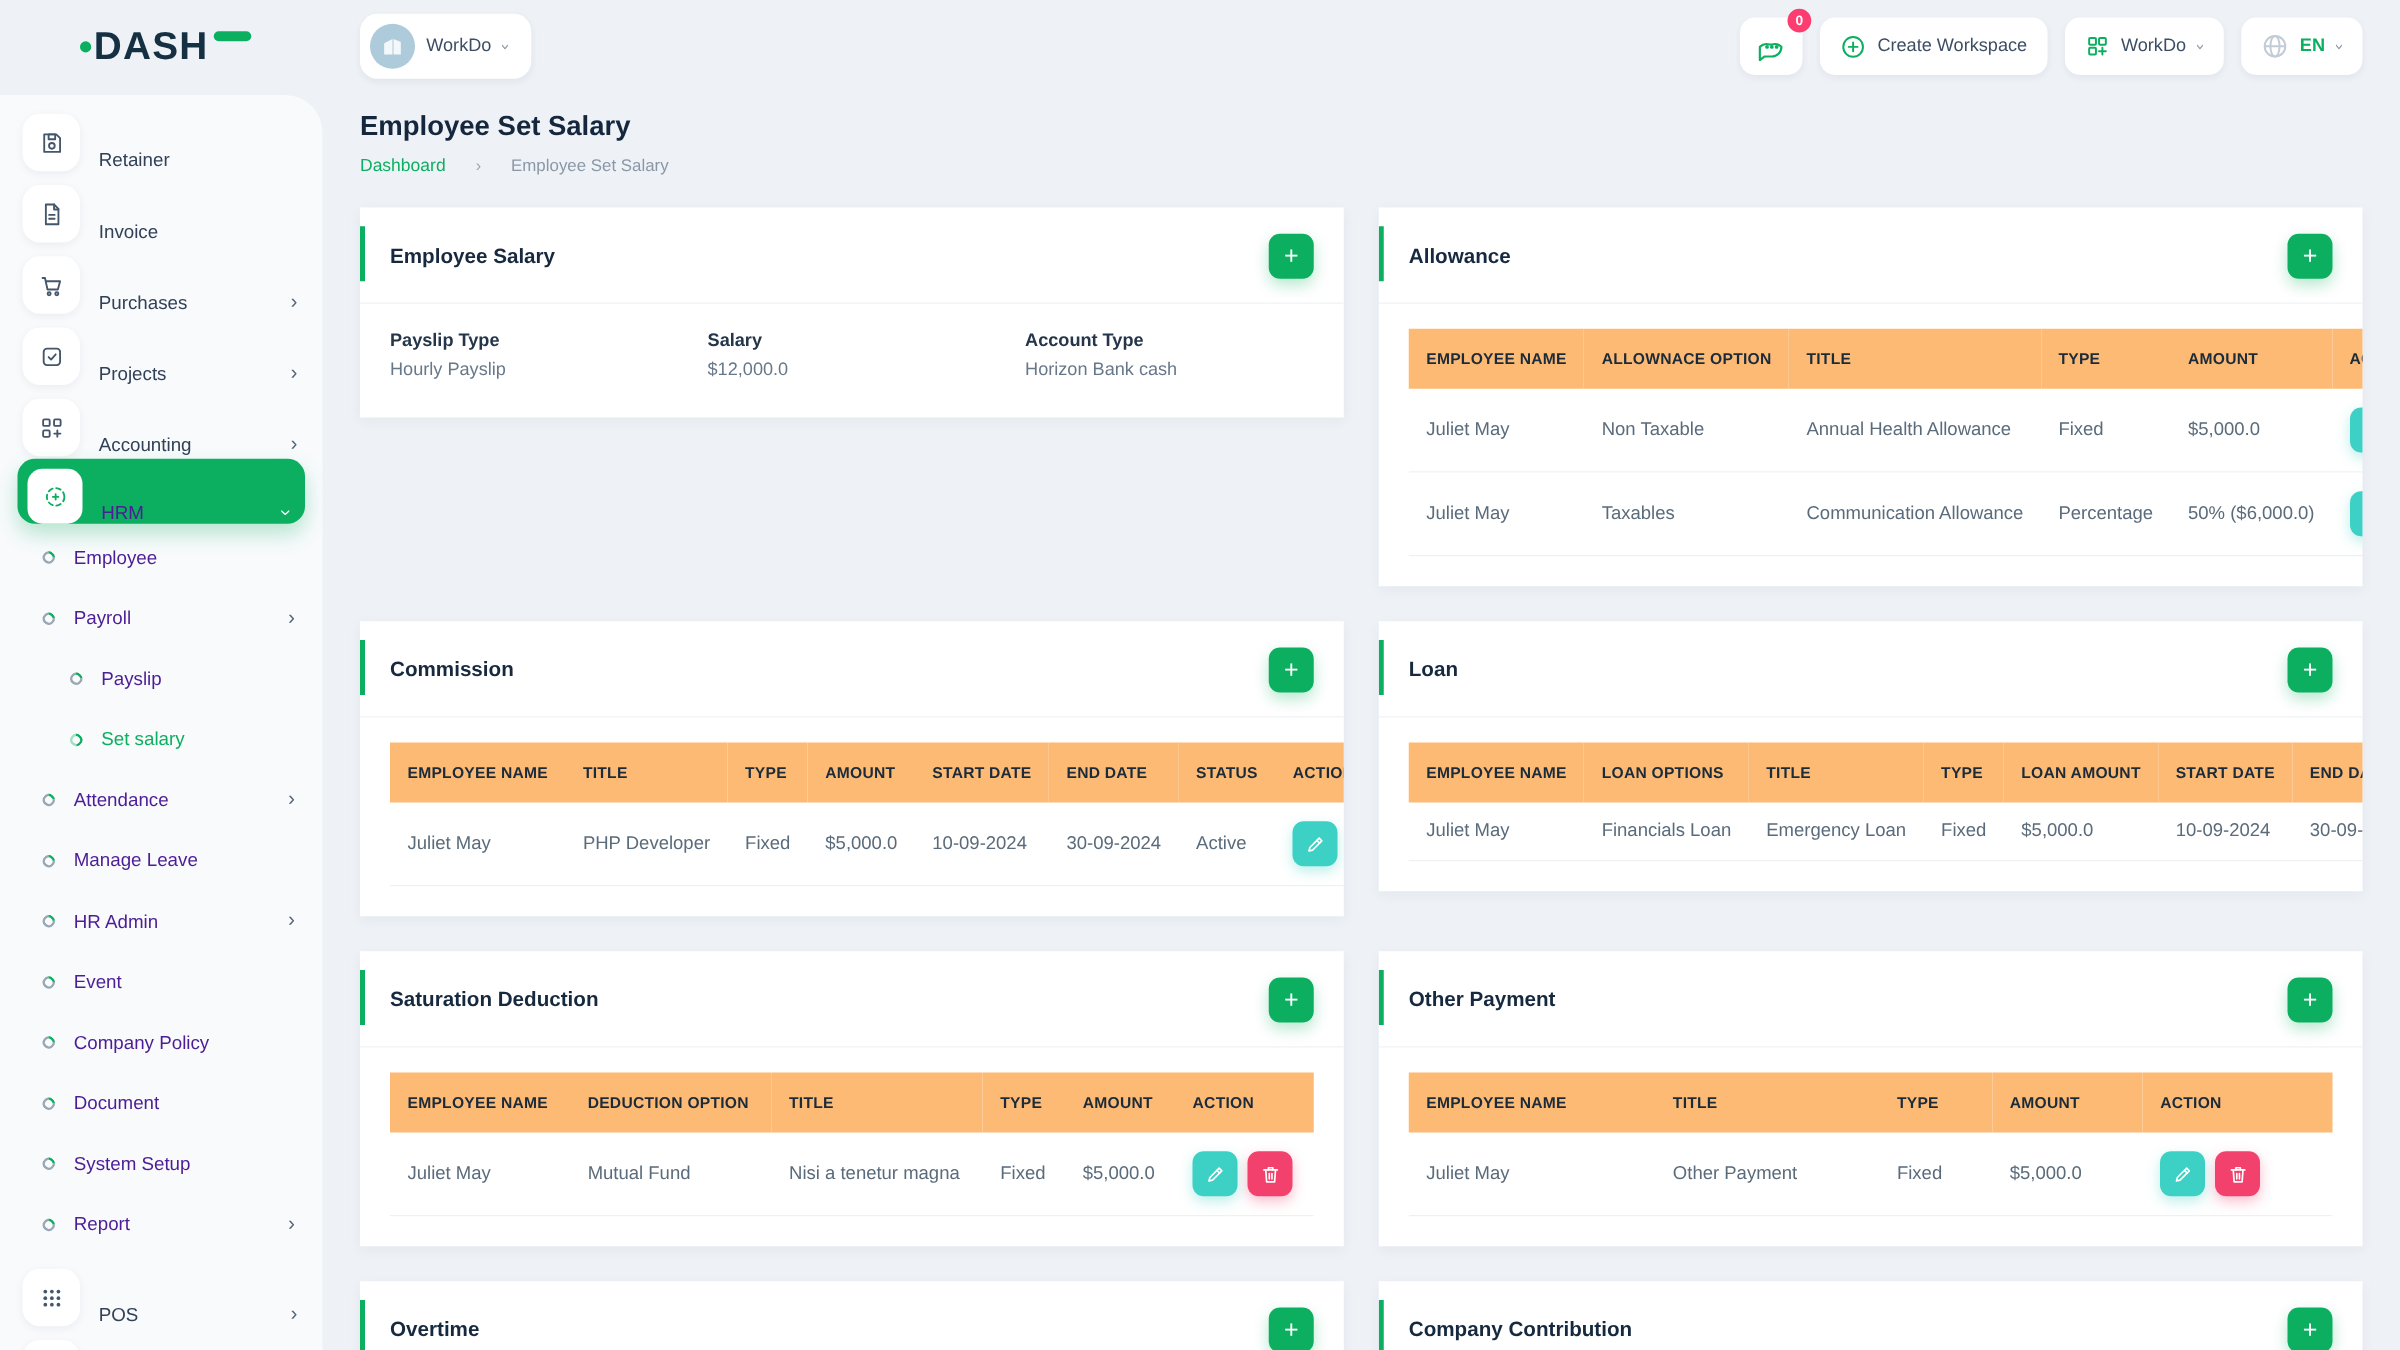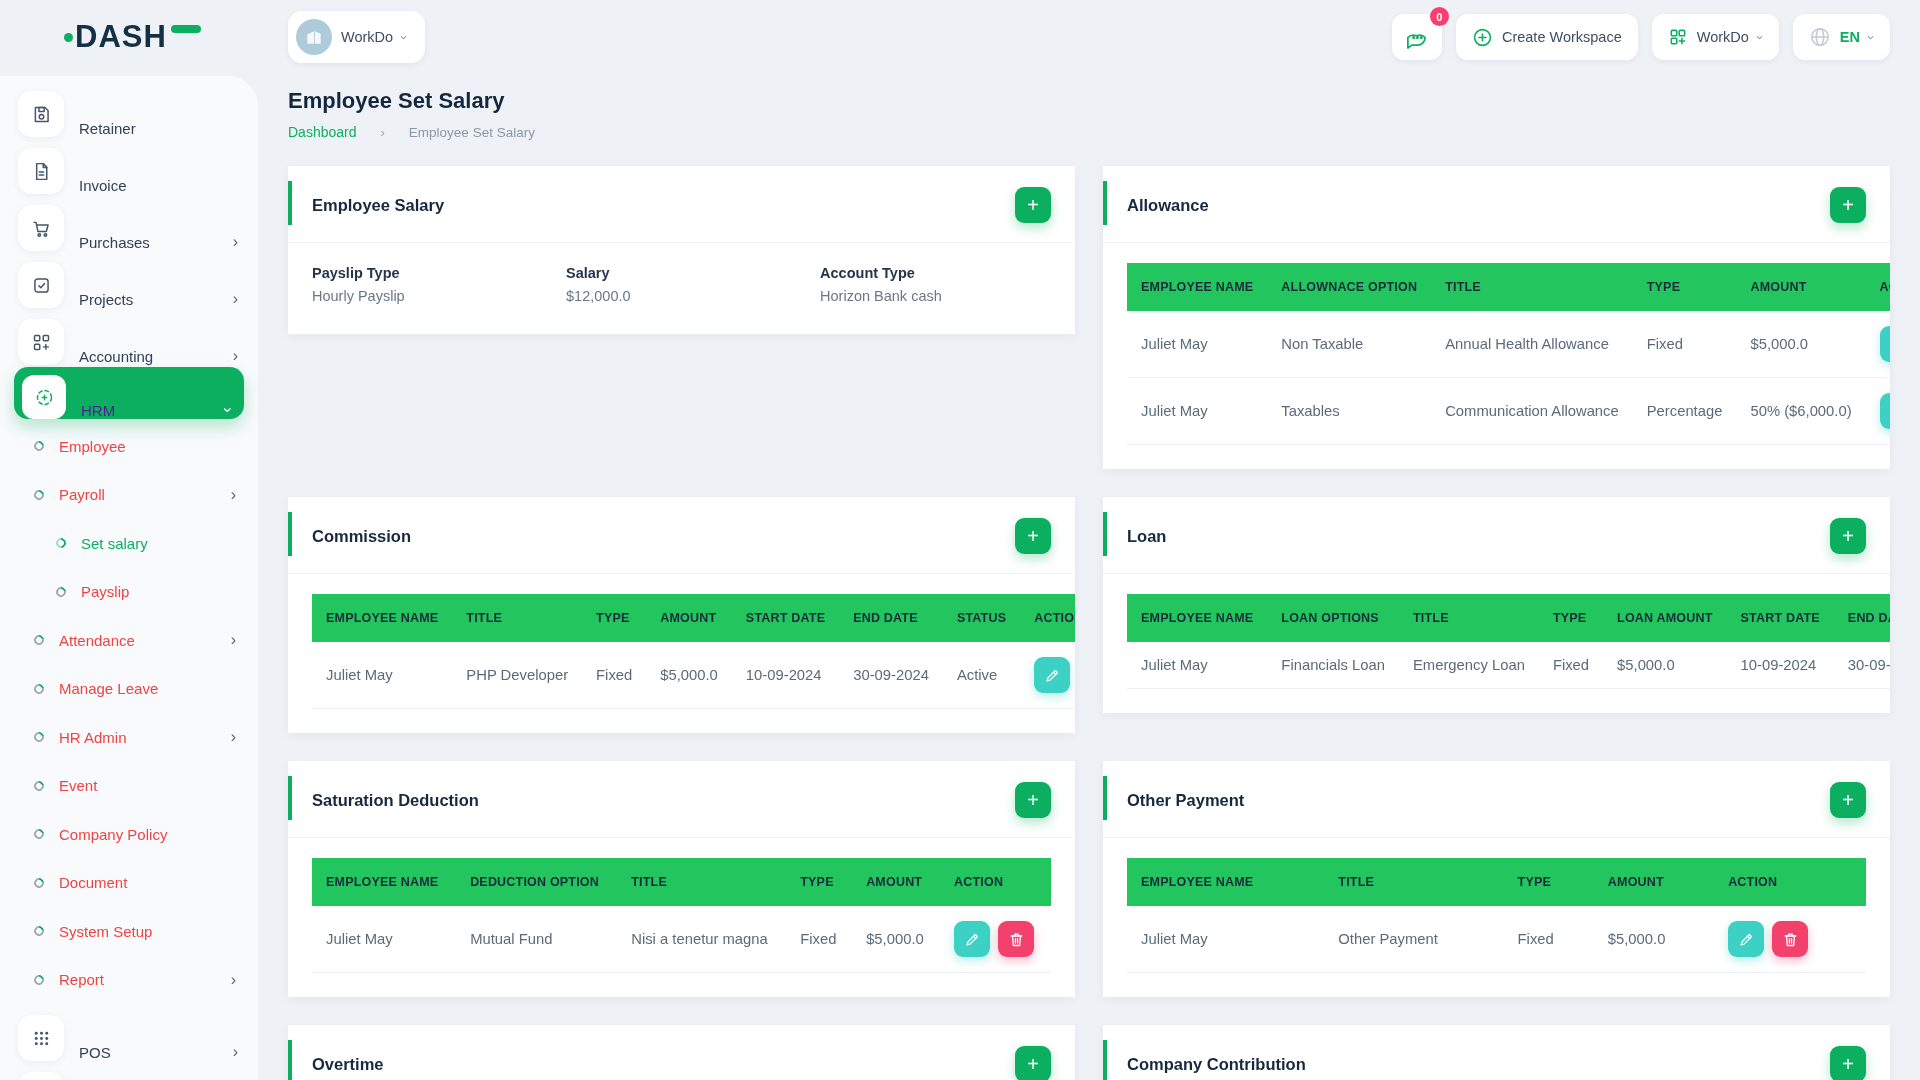--- a/index.html
+++ b/index.html
@@ -42,21 +42,21 @@
             justify-content:center; color:#44566b; }
   .s-label { font-size:15px; color:#324157; font-weight:500; flex:1; white-space:nowrap; }
   .s-chev { color:#55657a; font-size:16px; }
   .s-item.active { background:#0caf60; height:52px; margin:2px 14px 3px 14px; border-radius:14px;
                    padding:0 14px 0 8px; box-shadow:0 8px 16px rgba(12,175,96,.28); }
   .s-item.active .s-tile { width:44px; height:44px; border-radius:12px; color:#0caf60; box-shadow:none; }
   .s-item.active .s-label { color:#4c1d95; font-weight:400; }
   .s-item.active .s-chev { color:#fff; }
 
   .s-sub { height:48.5px; display:flex; align-items:center; gap:15px; padding-right:22px; cursor:pointer; }
-  .s-sub .s-label { font-size:15px; color:#ef4444; font-weight:400; }
+  .s-sub .s-label { font-size:15px; color:#4c1d95; font-weight:400; }
   .s-sub.lvl1 { padding-left:34px; }
   .s-sub.lvl2 { padding-left:56px; }
   .bullet { width:10px; height:10px; flex:none; border-radius:50%;
             border:2px solid #9aa7b5; border-top-color:#0caf60; transform:rotate(40deg); }
   .s-sub.active-sub .s-label { color:#0caf60; }
   .s-sub.active-sub .bullet { border-color:#9fe0c0; border-top-color:#0caf60; border-right-color:#0caf60; }
 
   
   .main { position:absolute; left:258px; top:74px; right:0; padding:14px 30px 0 30px; }
   .page-title { font-size:22px; font-weight:700; color:#14273c; }
@@ -76,21 +76,21 @@
   .add-btn { width:36px; height:36px; border-radius:9px; background:#0caf60; color:#fff; border:none;
              font-size:20px; line-height:1; cursor:pointer; display:flex; align-items:center;
              justify-content:center; box-shadow:0 5px 12px rgba(12,175,96,.3); }
 
   .fields { display:grid; grid-template-columns:1.1fr 1.1fr 1fr; padding:22px 24px 30px 24px; }
   .f-label { font-size:14.5px; font-weight:700; color:#25364a; }
   .f-value { margin-top:7px; font-size:14.5px; color:#67788a; }
 
   .table-wrap { padding:20px 24px 24px 24px; overflow:hidden; }
   table { border-collapse:collapse; width:100%; }
-  thead th { background:#22c55e; text-align:left; padding:17px 14px; font-size:12.5px;
+  thead th { background:#fdba74; text-align:left; padding:17px 14px; font-size:12.5px;
              color:#1c2b3a; font-weight:700; white-space:nowrap; letter-spacing:.2px; }
   tbody td { padding:15px 14px; font-size:14.8px; color:#5a6b7b; white-space:nowrap;
              border-bottom:1px solid #eef1f4; }
   .actions { display:flex; gap:8px; }
   .icon-btn { width:36px; height:36px; border-radius:9px; border:none; cursor:pointer;
               display:flex; align-items:center; justify-content:center; color:#fff; flex:none; }
   .btn-edit { background:#3dd0c5; box-shadow:0 4px 10px rgba(61,208,197,.35); }
   .btn-delete { background:#f1416c; box-shadow:0 4px 10px rgba(241,65,108,.35); }
 
   .card-allowance table { min-width:790px; }
@@ -231,27 +231,27 @@
     </div>
     <div class="s-sub lvl1">
       <span class="bullet"></span>
       <span class="s-label">Employee</span>
     </div>
     <div class="s-sub lvl1">
       <span class="bullet"></span>
       <span class="s-label">Payroll</span>
       <span class="s-chev">›</span>
     </div>
+    <div class="s-sub lvl2">
+      <span class="bullet"></span>
+      <span class="s-label">Payslip</span>
+    </div>
     <div class="s-sub lvl2 active-sub">
       <span class="bullet"></span>
       <span class="s-label">Set salary</span>
-    </div>
-    <div class="s-sub lvl2">
-      <span class="bullet"></span>
-      <span class="s-label">Payslip</span>
     </div>
     <div class="s-sub lvl1">
       <span class="bullet"></span>
       <span class="s-label">Attendance</span>
       <span class="s-chev">›</span>
     </div>
     <div class="s-sub lvl1">
       <span class="bullet"></span>
       <span class="s-label">Manage Leave</span>
     </div>

